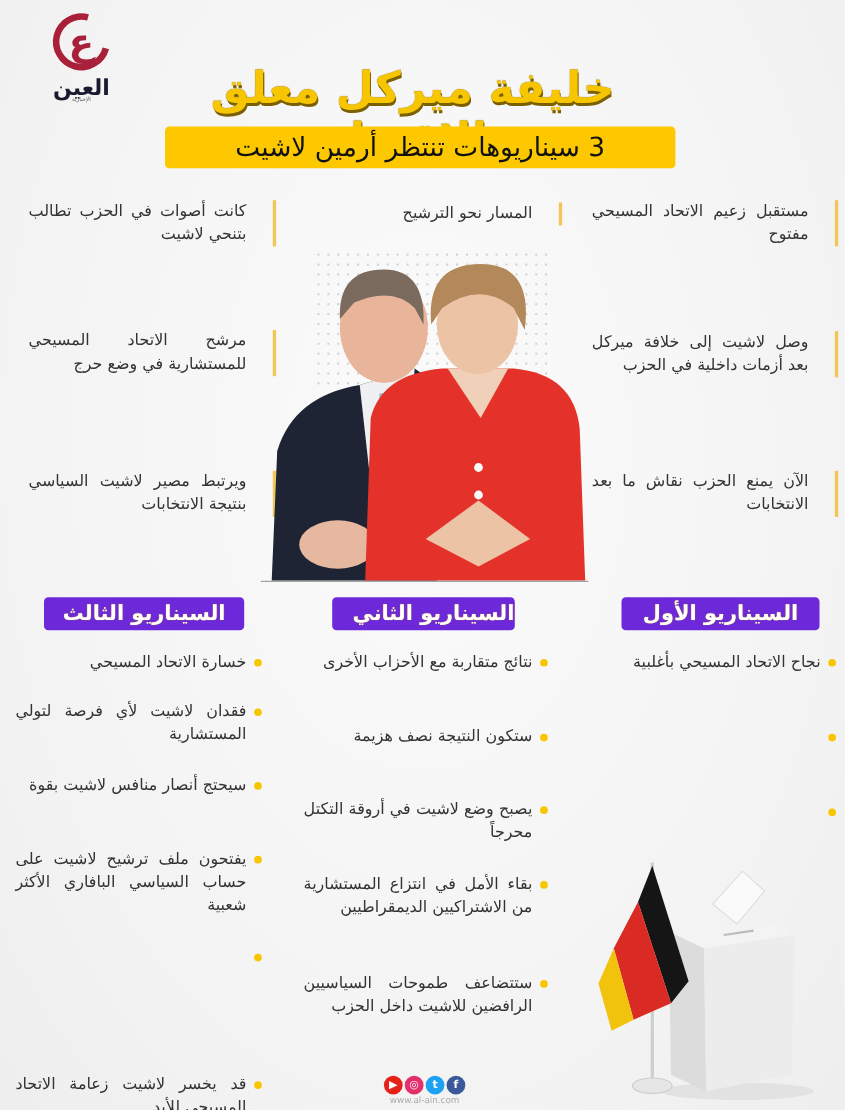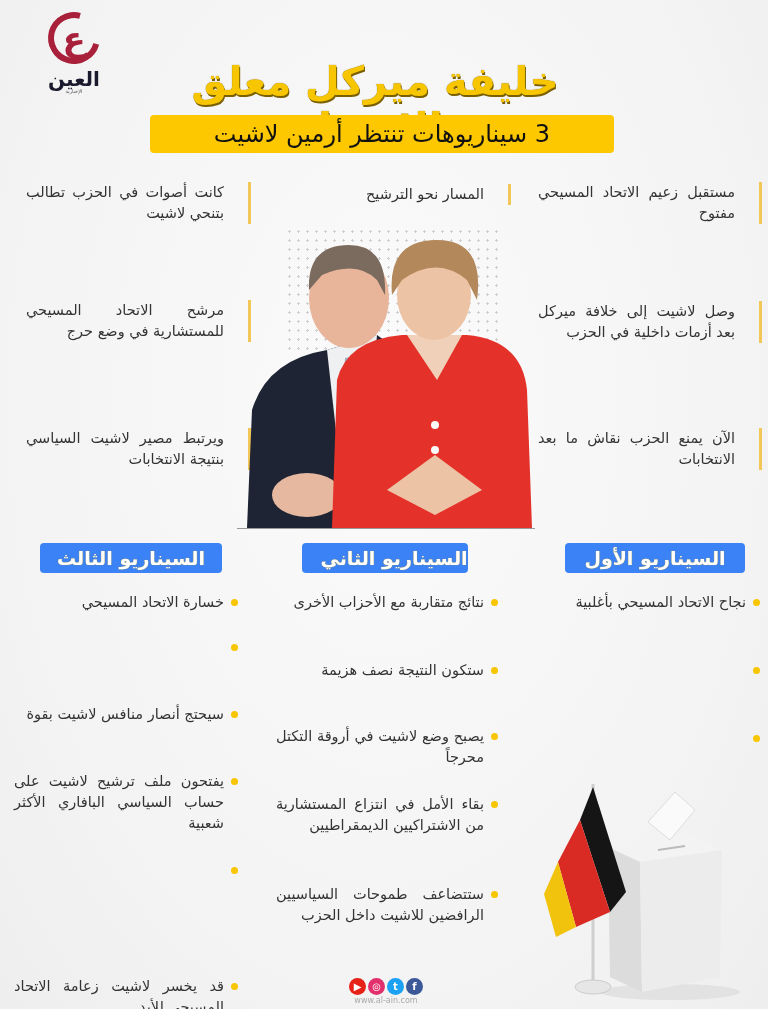--- a/index.html
+++ b/index.html
@@ -15,21 +15,21 @@
   
   .title{left:130px;top:58px;width:490px;text-align:center;font-size:40px;font-weight:bold;color:#f7c600;text-shadow:1px 2px 0 #7a6000, 0 0 1px #7a6000;direction:rtl;line-height:46px;}
   .subtitle{left:150px;top:115px;width:464px;height:38px;background:#fdc800;border-radius:4px;text-align:center;font-size:24px;color:#111;line-height:38px;direction:rtl;}
   
   .side{direction:rtl;text-align:justify;font-size:14.5px;line-height:21px;color:#333;border-right:3px solid #f3c757;padding-right:24px;}
   
   .dots{left:285px;top:227px;width:218px;height:125px;background-image:radial-gradient(#d0d0d0 1px,transparent 1.2px);background-size:9px 9px;}
   .photo{left:237px;top:240px;width:298px;height:288px;}
   .photo-line{left:237px;top:528px;width:298px;height:1px;background:#999;}
   
-  .shead{height:30px;background:#3b82f6;border-radius:4px;color:#fff;font-weight:bold;font-size:19px;text-align:center;line-height:30px;direction:rtl;text-shadow:0 0 1px #c99b00;}
+  .shead{height:30px;background:#6d28d9;border-radius:4px;color:#fff;font-weight:bold;font-size:19px;text-align:center;line-height:30px;direction:rtl;text-shadow:0 0 1px #c99b00;}
   .bullet{direction:rtl;font-size:14.5px;line-height:21px;color:#333;position:absolute;text-align:justify;}
   .bullet .dot{position:absolute;right:-14px;top:7px;width:7px;height:7px;border-radius:50%;background:#f7c600;}
   
   .social{left:348px;top:978px;width:76px;height:18px;display:flex;gap:2px;justify-content:center;}
   .sico{width:17px;height:17px;border-radius:50%;color:#fff;font-size:10px;font-weight:bold;text-align:center;line-height:17px;}
   .url{left:340px;top:996px;width:92px;text-align:center;font-size:8px;color:#aaa;}
 </style>
 </head>
 <body>
 
@@ -84,21 +84,21 @@
 <div class="bullet" style="left:538px;top:660px;width:208px;"><span class="dot"></span></div>
 <div class="bullet" style="left:538px;top:728px;width:208px;"><span class="dot"></span></div>
 
 <div class="bullet" style="left:276px;top:592px;width:208px;"><span class="dot"></span><span>نتائج متقاربة مع الأحزاب الأخرى</span></div>
 <div class="bullet" style="left:276px;top:660px;width:208px;"><span class="dot"></span><span>ستكون النتيجة نصف هزيمة</span></div>
 <div class="bullet" style="left:276px;top:726px;width:208px;"><span class="dot"></span><span>يصبح وضع لاشيت في أروقة التكتل محرجاً</span></div>
 <div class="bullet" style="left:276px;top:794px;width:208px;"><span class="dot"></span><span>بقاء الأمل في انتزاع المستشارية من الاشتراكيين الديمقراطيين</span></div>
 <div class="bullet" style="left:276px;top:884px;width:208px;"><span class="dot"></span><span>ستتضاعف طموحات السياسيين الرافضين للاشيت داخل الحزب</span></div>
 
 <div class="bullet" style="left:14px;top:592px;width:210px;"><span class="dot"></span><span>خسارة الاتحاد المسيحي</span></div>
-<div class="bullet" style="left:14px;top:637px;width:210px;"><span class="dot"></span></div>
+<div class="bullet" style="left:14px;top:637px;width:210px;"><span class="dot"></span><span>فقدان لاشيت لأي فرصة لتولي المستشارية</span></div>
 <div class="bullet" style="left:14px;top:704px;width:210px;"><span class="dot"></span><span>سيحتج أنصار منافس لاشيت بقوة</span></div>
 <div class="bullet" style="left:14px;top:771px;width:210px;"><span class="dot"></span><span>يفتحون ملف ترشيح لاشيت على حساب السياسي البافاري الأكثر شعبية</span></div>
 <div class="bullet" style="left:14px;top:860px;width:210px;"><span class="dot"></span></div>
 <div class="bullet" style="left:14px;top:976px;width:210px;"><span class="dot"></span><span>قد يخسر لاشيت زعامة الاتحاد المسيحي للأبد</span></div>
 
 <svg class="abs" style="left:530px;top:782px;width:210px;height:220px;" viewBox="0 0 210 220">
   <ellipse cx="140" cy="210" rx="70" ry="8" fill="#e2e2e2"></ellipse>
 
   <polygon points="78,65 165,55 192,68 110,80" fill="#f3f3f3"></polygon>
   <polygon points="78,65 110,80 112,210 80,195" fill="#dcdcdc"></polygon>

